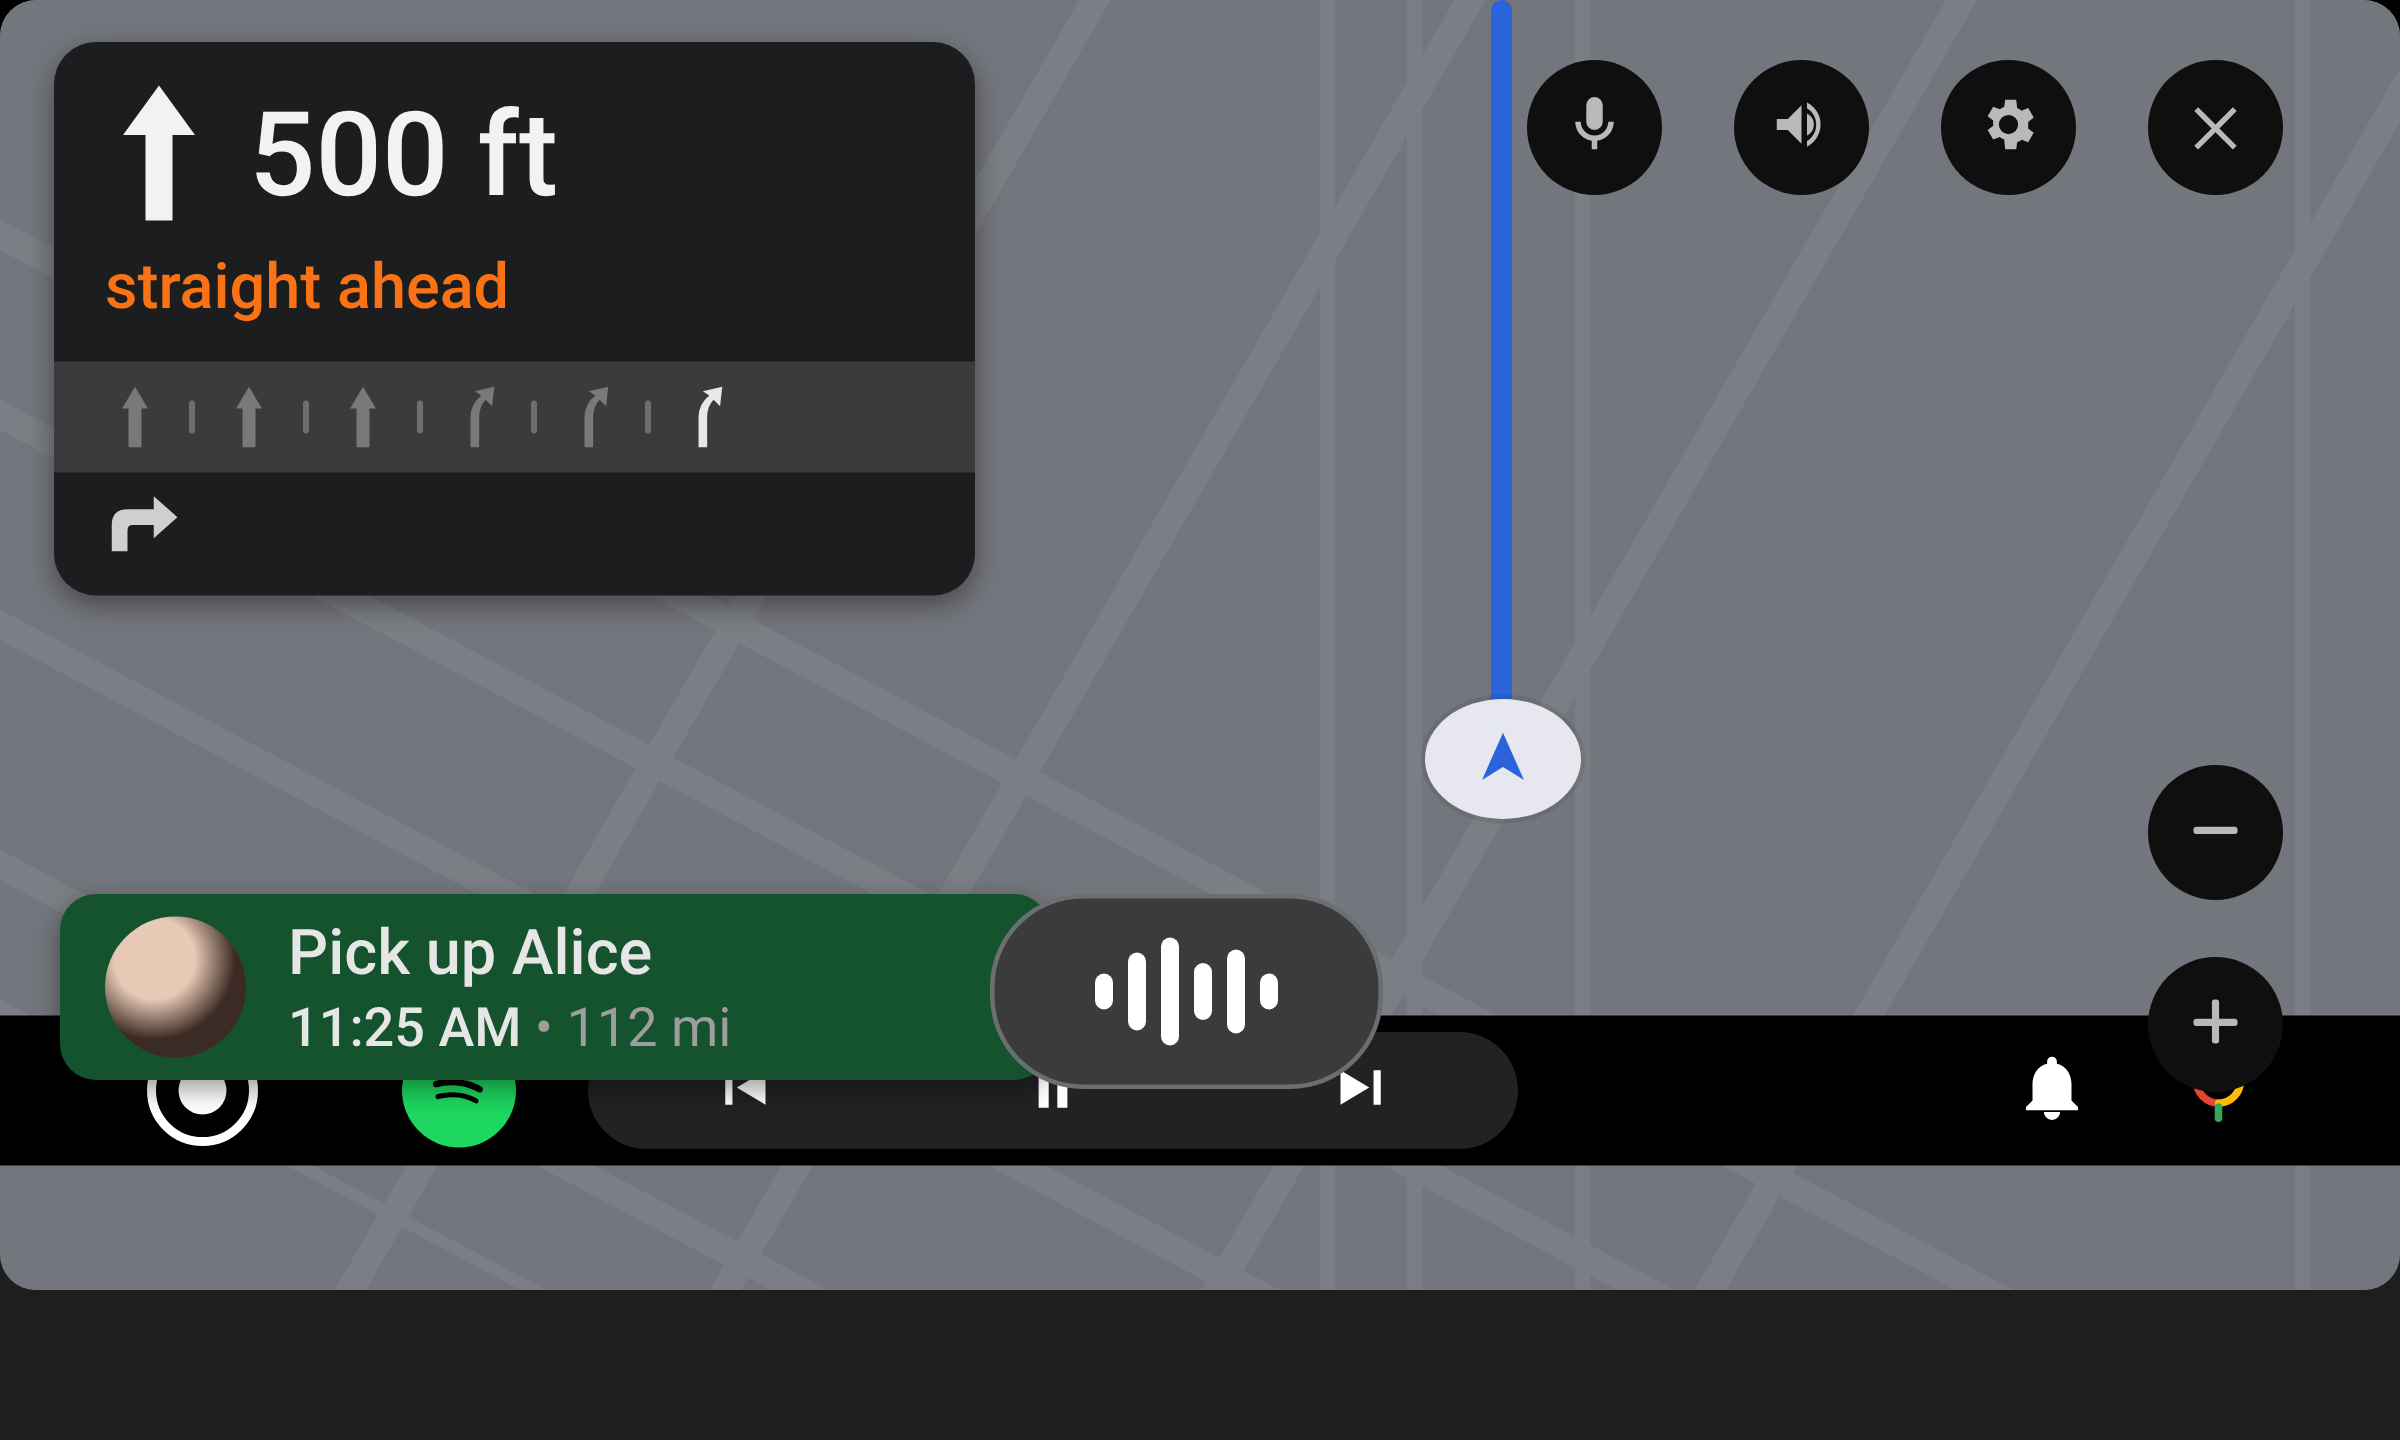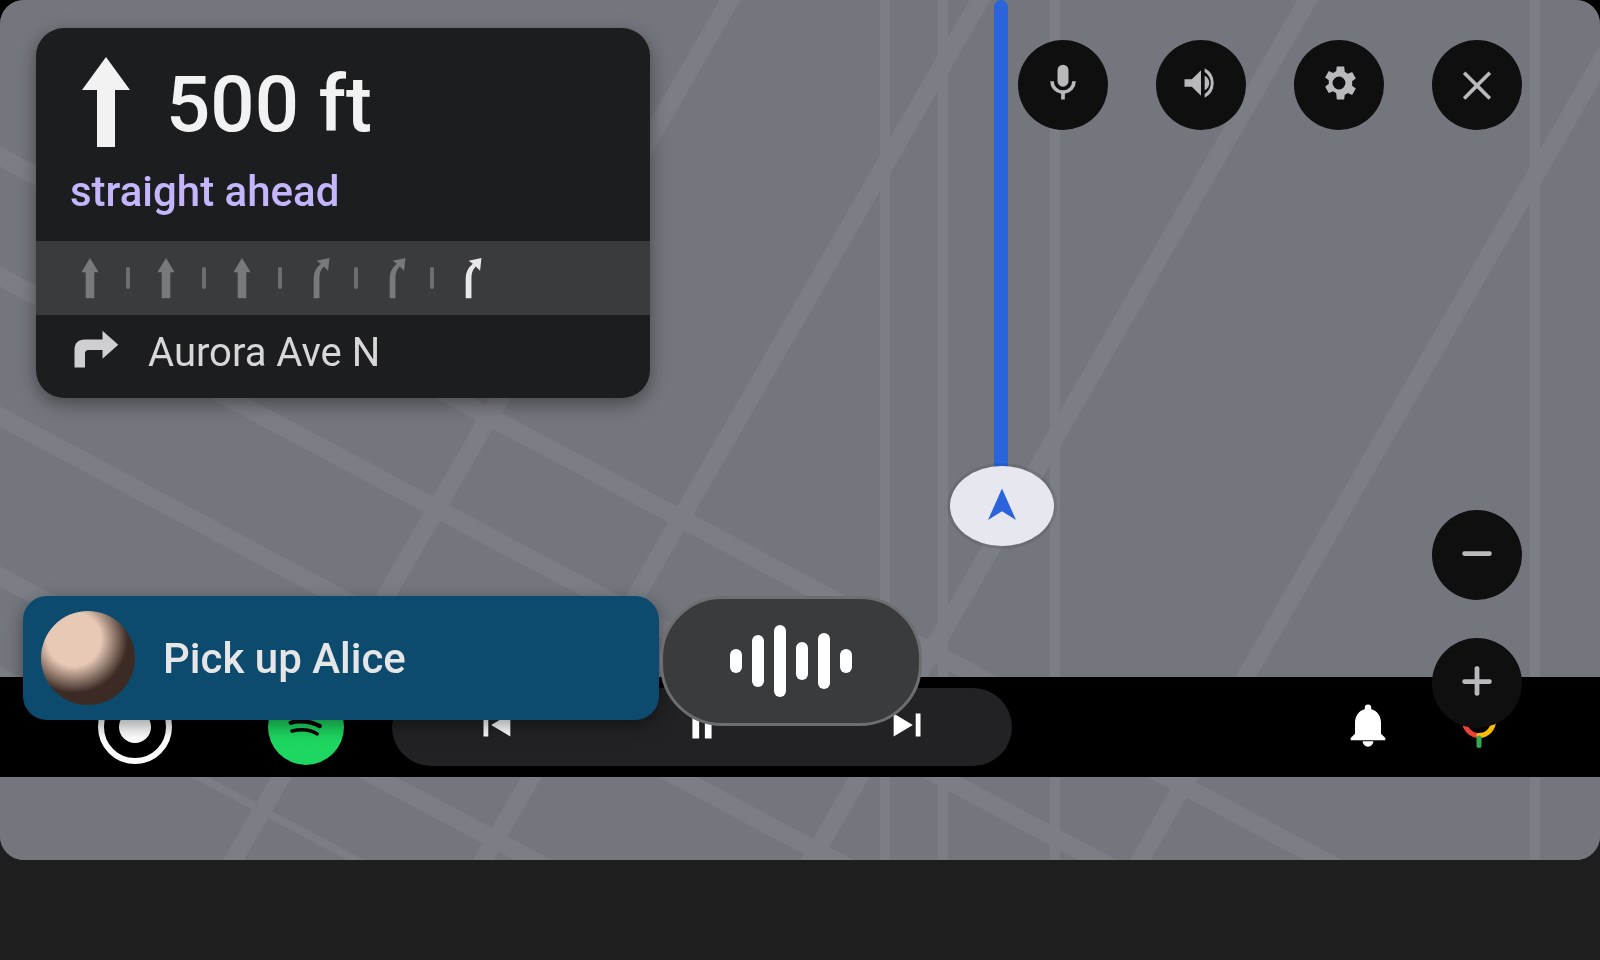--- a/index.html
+++ b/index.html
@@ -13,31 +13,31 @@
   .road.v{width:10px;height:100%;}
   .map-area::after{content:"";position:absolute;inset:0;background:rgba(15,15,15,.45);}
   
   .route{position:absolute;left:994px;top:0;width:14px;height:500px;background:#2B63DA;border-radius:7px;z-index:1;}
   .puck{position:absolute;left:950px;top:466px;width:104px;height:80px;border-radius:50%;background:#E7E7EF;display:flex;align-items:center;justify-content:center;box-shadow:0 0 0 3px rgba(0,0,0,.08);z-index:1;}
   .puck svg{width:42px;height:42px;}
   
   .nav-card{position:absolute;left:36px;top:28px;width:614px;border-radius:28px;background:#1C1D1E;color:#e8e8e8;z-index:2;box-shadow:0 6px 18px rgba(0,0,0,.4);overflow:hidden;}
   .nav-top{display:flex;align-items:center;gap:24px;padding:26px 34px 6px 34px;}
   .nav-top .dist{font-size:78px;font-weight:500;color:#F2F2F2;}
-  .nav-desc{padding:4px 36px 20px 34px;font-size:42px;font-weight:500;color:#c4b5fd;line-height:1.35;}
+  .nav-desc{padding:4px 36px 20px 34px;font-size:42px;font-weight:500;color:#f97316;line-height:1.35;}
   .lanes{background:#3A3B3D;padding:14px 24px;display:flex;align-items:center;}
   .lanes .lane{width:60px;display:flex;align-items:center;justify-content:center;}
   .lanes .sep{width:4px;height:22px;background:#6d6e70;border-radius:2px;margin:0 6px;}
   .lane svg{width:38px;height:46px;}
   .lane.dim svg{opacity:.65;}
   .lane.strong svg{opacity:1;}
   .next-step{display:flex;align-items:center;gap:28px;padding:14px 28px 22px 28px;}
   .next-step svg{width:56px;height:42px;}
   .next-step .road-name{font-size:40px;color:#D7D7D7;}
-  .trip-card{position:absolute;left:23px;top:596px;width:600px;height:124px;border-radius:24px;background:#0c4a6e;z-index:2;display:flex;align-items:center;gap:28px;padding:0 18px;box-shadow:0 6px 18px rgba(0,0,0,.4);}
+  .trip-card{position:absolute;left:40px;top:596px;width:600px;height:124px;border-radius:24px;background:#14532d;z-index:2;display:flex;align-items:center;gap:28px;padding:0 30px;box-shadow:0 6px 18px rgba(0,0,0,.4);}
   .avatar{width:94px;height:94px;border-radius:50%;flex:0 0 auto;background:radial-gradient(circle at 35% 30%,#e8c9b6 0 30%,#3b2b24 60%);}
   .trip-card .title{font-size:42px;color:#E6E6E6;font-weight:500;}
   .trip-card .sub{font-size:36px;color:#9E9E9E;margin-top:4px;}
   .trip-card .sub .time{color:#E6E6E6;font-weight:500;}
   .voice-pill{position:absolute;left:660px;top:596px;width:256px;height:124px;border-radius:62px;background:#3A3B3D;border:3px solid #6d6e70;z-index:2;display:flex;align-items:center;justify-content:center;gap:10px;}
   .voice-pill .bar{width:12px;border-radius:6px;background:#FFFFFF;}
   
   .round{position:absolute;width:90px;height:90px;border-radius:50%;background:#0F0F10;display:flex;align-items:center;justify-content:center;z-index:2;}
   .round svg{width:44px;height:44px;fill:#B9B9BB;}
   .mic-btn{left:1018px;top:40px;} .sound-btn{left:1156px;top:40px;} .settings-btn{left:1294px;top:40px;} .close-btn{left:1432px;top:40px;}
@@ -132,28 +132,30 @@
             <path fill="#E8E8E8" d="M9 30 V16 Q9 10 14 6 L11 4 L20 2 L19 11 L16 8 Q13 11 13 16 V30 Z"></path>
           </svg>
         </div>
     </div>
     <div class="next-step">
       <span>
         <svg viewBox="0 0 32 24">
             <path fill="#CFCFD1" d="M6 22 V12 Q6 6 12 6 H22 V1 L31 9 L22 17 V12 H14 Q12 12 12 14 V22 Z"></path>
           </svg>
       </span>
-      <span class="road-name">Aurora Ave N</span>
     </div>
   </div>
 
   <div class="trip-card">
     <div class="avatar"></div>
     <div>
       <div class="title">Pick up Alice</div>
+      <div class="sub">
+        <span class="time">11:25 AM</span><span> • </span><span>112 mi</span>
+      </div>
     </div>
   </div>
 
   <div class="voice-pill">
     <div class="bar" style="height:24px"></div>
     <div class="bar" style="height:52px"></div>
     <div class="bar" style="height:72px"></div>
     <div class="bar" style="height:38px"></div>
     <div class="bar" style="height:56px"></div>
     <div class="bar" style="height:24px"></div>

